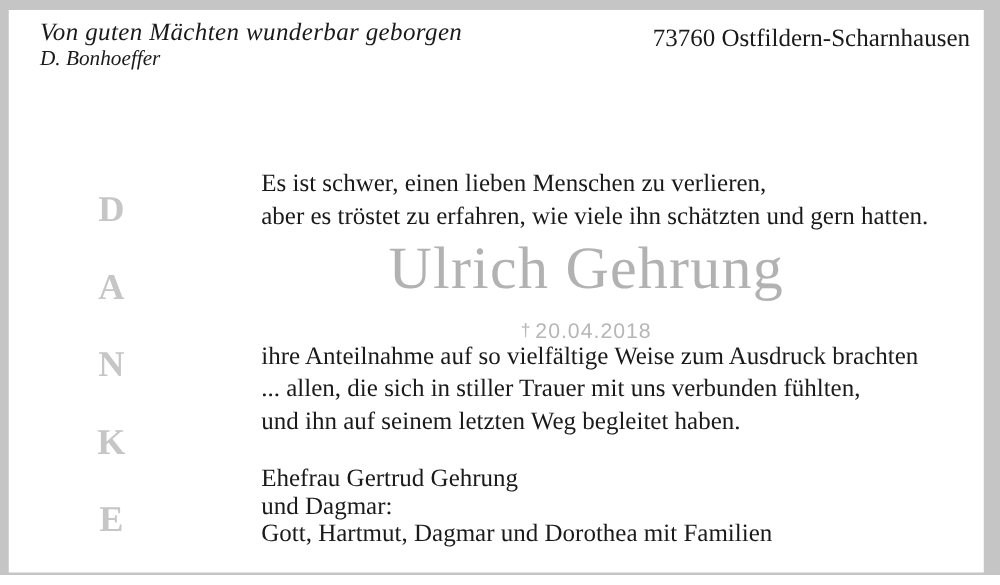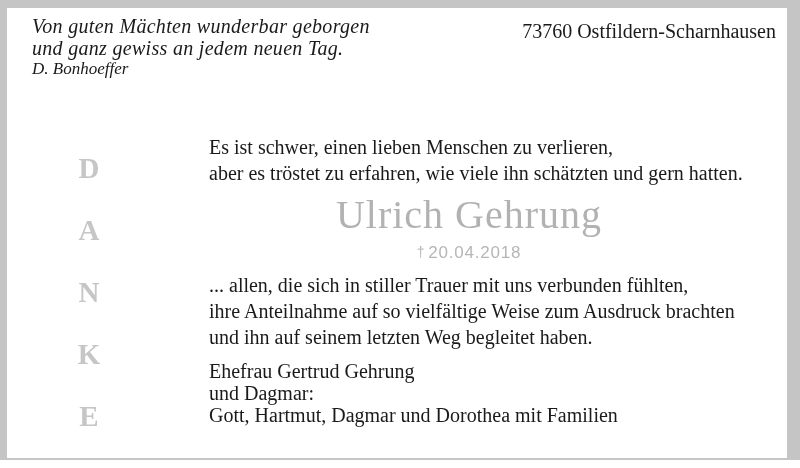--- a/index.html
+++ b/index.html
@@ -82,52 +82,51 @@
     font-size: 20px;
     line-height: 26px;
   }
 
   .name-block {
     top: 184px;
     width: 520px;
     text-align: center;
   }
   .name {
-    font-size: 40px;
+    font-size: 48px;
     line-height: 46px;
     letter-spacing: 1px;
     color: var(--name_gray);
   }
   .date {
-    margin-top: 4px;
+    margin-top: 16px;
     font-family: "Liberation Sans", sans-serif;
     font-size: 17px;
     line-height: 20px;
     letter-spacing: 0.8px;
     color: var(--date_gray);
   }
   .date .dagger { font-size: 14px; vertical-align: 1px; margin-right: 3px; }
 
   .thanks { top: 264px; }
 
-  .family { top: 352px; }
+  .family { top: 364px; }
   .family .t-line {
     font-size: 20px;
     line-height: 22px;
   }
 </style>
 </head>
 <body>
 
 <div class="page">
   <div class="paper">
 
     <div class="quote">
       <div class="q-line">Von guten Mächten wunderbar geborgen</div>
-      <div class="q-line">und ganz gewiss an jedem neuen Tag.</div>
       <div class="attribution">D. Bonhoeffer</div>
     </div>
 
     <div class="location">73760 Ostfildern-Scharnhausen</div>
 
     <div class="danke">
       <span class="letter">D</span>
       <span class="letter">A</span>
       <span class="letter">N</span>
       <span class="letter">K</span>
@@ -140,22 +139,22 @@
     </div>
 
     <div class="col name-block">
       <div class="name">Ulrich Gehrung</div>
       <div class="date">
         <span class="dagger">†</span><span>20.04.2018</span>
       </div>
     </div>
 
     <div class="col thanks">
+      <div class="t-line">ihre Anteilnahme auf so vielfältige Weise zum Ausdruck brachten</div>
       <div class="t-line">... allen, die sich in stiller Trauer mit uns verbunden fühlten,</div>
-      <div class="t-line">ihre Anteilnahme auf so vielfältige Weise zum Ausdruck brachten</div>
       <div class="t-line">und ihn auf seinem letzten Weg begleitet haben.</div>
     </div>
 
     <div class="col family">
       <div class="t-line">Ehefrau Gertrud Gehrung</div>
       <div class="t-line">und Dagmar:</div>
       <div class="t-line">Gott, Hartmut, Dagmar und Dorothea mit Familien</div>
     </div>
 
   </div>

